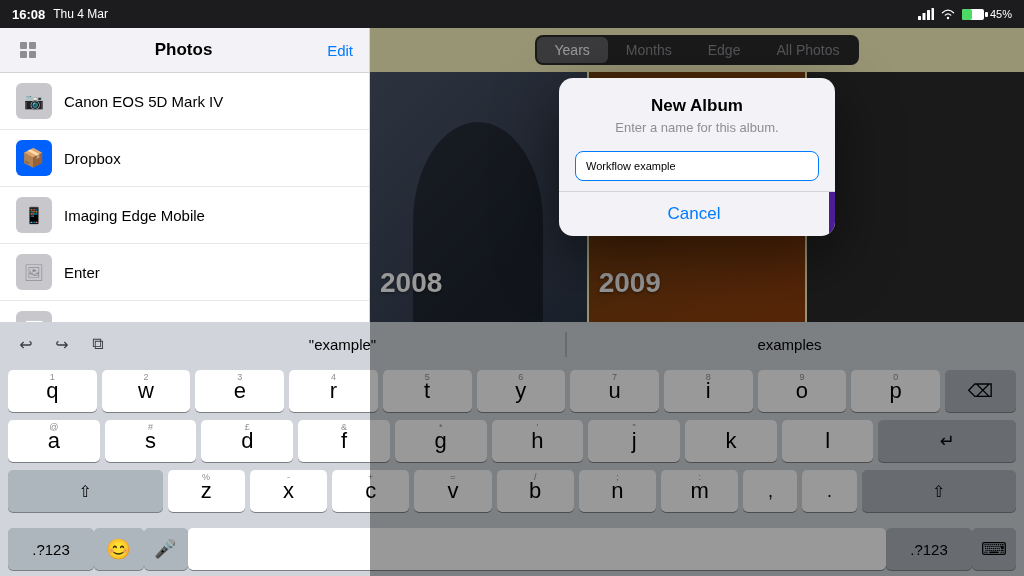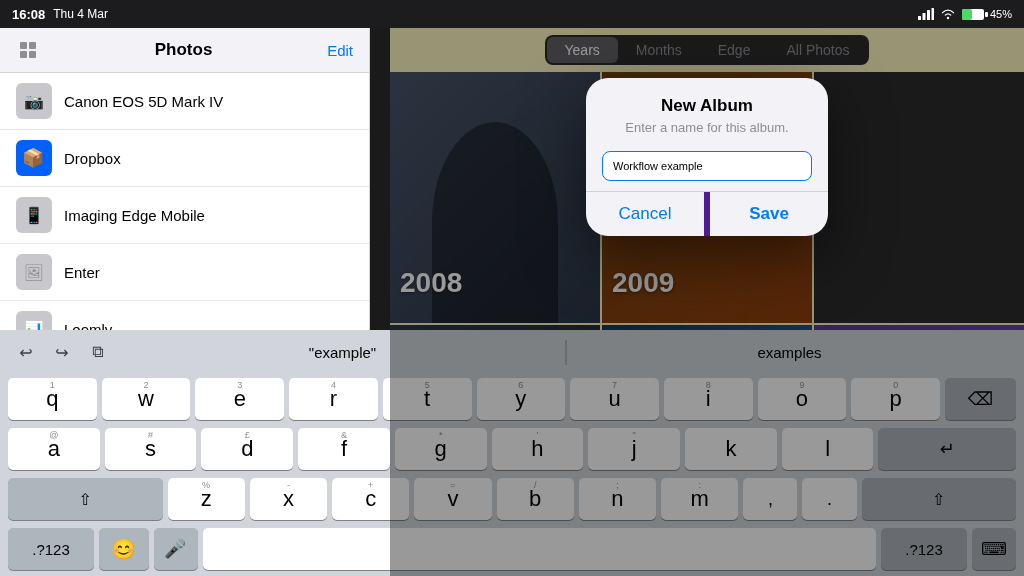--- a/index.html
+++ b/index.html
@@ -71,21 +71,20 @@
       height: calc(576px - 28px);
       display: flex;
       flex-direction: column;
     }
 
     
     .photos-app {
       display: flex;
       flex: 1;
       overflow: hidden;
-      gap: 20px;
     }
 
     
     .sidebar {
       width: 370px;
       background: #f2f2f7;
       border-right: 1px solid #d1d1d6;
       display: flex;
       flex-direction: column;
     }
@@ -273,22 +272,22 @@
       background: rgba(0,0,0,0.4);
       display: flex;
       align-items: flex-start;
       justify-content: center;
       padding-top: 50px;
       z-index: 50;
     }
 
     .dialog {
       background: #f2f2f7;
-      border-radius: 22px;
-      width: 242px;
+      border-radius: 14px;
+      width: 276px;
       overflow: hidden;
       box-shadow: 0 20px 60px rgba(0,0,0,0.5);
     }
 
     .dialog-header {
       padding: 18px 16px 6px;
       text-align: center;
     }
 
     .dialog-title {
@@ -452,22 +451,21 @@
       line-height: 1;
     }
 
     .key-special-icon {
       font-size: 18px;
     }
 
     
     .keyboard-bottom {
       display: flex;
-      gap: 5px;
-      padding: 8px 4px 6px;
+      padding: 16px 4px 6px;
       align-items: center;
     }
 
     .key-bottom {
       background: #adb5bd;
       border-radius: 5px;
       height: 42px;
       display: flex;
       align-items: center;
       justify-content: center;
@@ -640,21 +638,20 @@
         <div class="dialog">
           <div class="dialog-header">
             <div class="dialog-title">New Album</div>
             <div class="dialog-subtitle">Enter a name for this album.</div>
           </div>
           <div class="dialog-input-wrap">
             <input type="text" class="dialog-input" value="Workflow example" placeholder="Album Name" style="">
           </div>
           <div class="dialog-buttons">
             <button class="dialog-btn">Cancel</button>
-            <button class="dialog-btn save">Save</button>
           </div>
         </div>
       </div>
 
     </div>
   </div>
 
   <div class="keyboard-area">
 
     <div class="predictive-bar">

